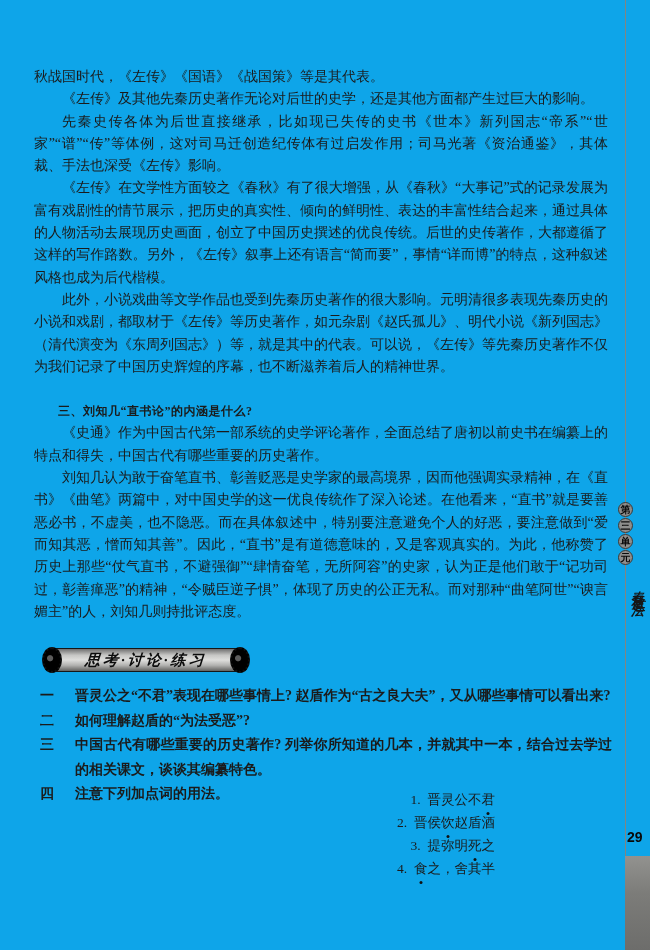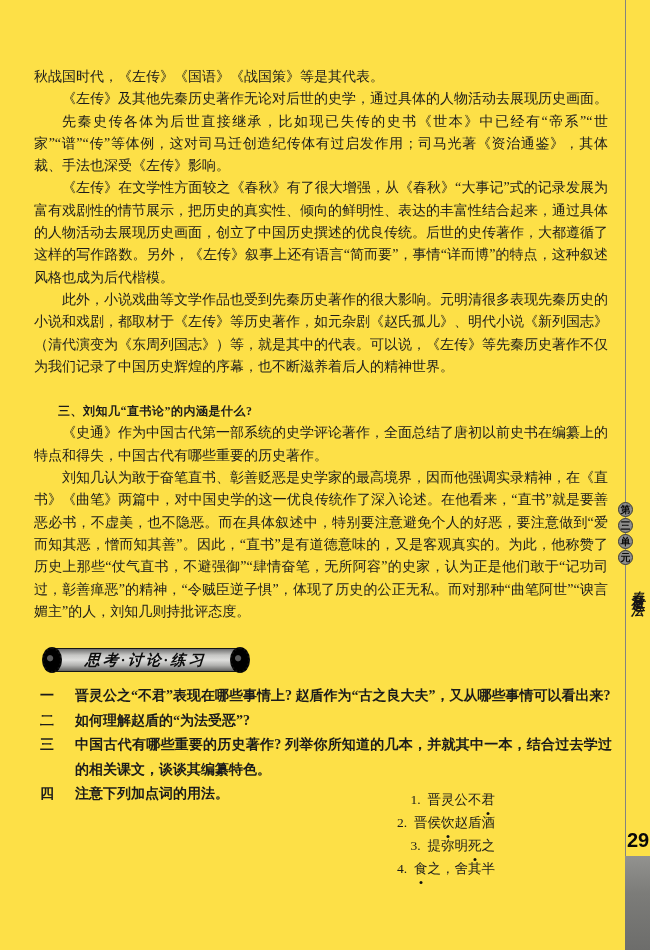--- a/index.html
+++ b/index.html
@@ -1,18 +1,18 @@
 <!DOCTYPE html>
 <html><head>
 <meta charset="utf-8">
 <style>
   html,body { margin:0; padding:0; background:#e8e8e6; }
   .page {
     position:relative; width:650px; height:950px; margin:0 auto;
-    background:#fde047; overflow:hidden;
+    background:#0ea5e9; overflow:hidden;
     font-family:"Liberation Serif","DejaVu Serif",serif; color:#1b1b1b;
   }
   
   .main {
     position:absolute; left:34px; top:66px; width:574px;
     font-size:14px; line-height:22.3px; text-align:justify;
   }
   .main p { margin:0; text-indent:2em; }
   .main p.no-indent { text-indent:0; }
   .section-heading {
@@ -63,36 +63,36 @@
     background:#8e8e8c; border:1px solid #3a3a38; color:#0b0b0b;
     font-size:10px; line-height:13px; text-align:center; font-weight:bold;
     margin-bottom:1px; font-family:"Liberation Serif",serif;
   }
   .unit-subtitle {
     position:absolute; left:628px; top:581px; writing-mode:vertical-rl;
     font-size:13px; letter-spacing:4px; font-style:italic; font-weight:600; color:#161616;
   }
   .page-num {
     position:absolute; left:627px; top:829px; font-family:"Liberation Sans","DejaVu Sans",sans-serif;
-    font-weight:bold; font-size:20px; color:#090909;
+    font-weight:bold; font-size:14px; color:#090909;
   }
   .edge-tab {
     position:absolute; left:625px; top:856px; width:25px; height:94px;
     background:linear-gradient(180deg,#92928f 0%,#7c7c79 40%,#6d6d6b 100%);
   }
 </style>
 </head>
 <body>
 
 <div class="page">
 
   <div class="main">
     <p class="no-indent">秋战国时代，《左传》《国语》《战国策》等是其代表。</p>
-    <p>《左传》及其他先秦历史著作无论对后世的史学，通过具体的人物活动去展现历史画面。</p>
-    <p>先秦史传各体为后世直接继承，比如现已失传的史书《世本》中已经有“帝系”“世家”“谱”“传”等体例，这对司马迁创造纪传体有过启发作用；司马光著《资治通鉴》，其体裁、手法也深受《左传》影响。</p>
+    <p>《左传》及其他先秦历史著作无论对后世的史学，还是其他方面都产生过巨大的影响。</p>
+    <p>先秦史传各体为后世直接继承，比如现已失传的史书《世本》新列国志“帝系”“世家”“谱”“传”等体例，这对司马迁创造纪传体有过启发作用；司马光著《资治通鉴》，其体裁、手法也深受《左传》影响。</p>
     <p>《左传》在文学性方面较之《春秋》有了很大增强，从《春秋》“大事记”式的记录发展为富有戏剧性的情节展示，把历史的真实性、倾向的鲜明性、表达的丰富性结合起来，通过具体的人物活动去展现历史画面，创立了中国历史撰述的优良传统。后世的史传著作，大都遵循了这样的写作路数。另外，《左传》叙事上还有语言“简而要”，事情“详而博”的特点，这种叙述风格也成为后代楷模。</p>
     <p>此外，小说戏曲等文学作品也受到先秦历史著作的很大影响。元明清很多表现先秦历史的小说和戏剧，都取材于《左传》等历史著作，如元杂剧《赵氏孤儿》、明代小说《新列国志》（清代演变为《东周列国志》）等，就是其中的代表。可以说，《左传》等先秦历史著作不仅为我们记录了中国历史辉煌的序幕，也不断滋养着后人的精神世界。</p>
     <div class="section-heading">三、刘知几“直书论”的内涵是什么?</div>
     <p>《史通》作为中国古代第一部系统的史学评论著作，全面总结了唐初以前史书在编纂上的特点和得失，中国古代有哪些重要的历史著作。</p>
     <p>刘知几认为敢于奋笔直书、彰善贬恶是史学家的最高境界，因而他强调实录精神，在《直书》《曲笔》两篇中，对中国史学的这一优良传统作了深入论述。在他看来，“直书”就是要善恶必书，不虚美，也不隐恶。而在具体叙述中，特别要注意避免个人的好恶，要注意做到“爱而知其恶，憎而知其善”。因此，“直书”是有道德意味的，又是客观真实的。为此，他称赞了历史上那些“仗气直书，不避强御”“肆情奋笔，无所阿容”的史家，认为正是他们敢于“记功司过，彰善瘅恶”的精神，“令贼臣逆子惧”，体现了历史的公正无私。而对那种“曲笔阿世”“谀言媚主”的人，刘知几则持批评态度。</p>
   </div>
 
   <div class="banner">
     <span class="ornament"></span>
     <span class="banner-bar">

